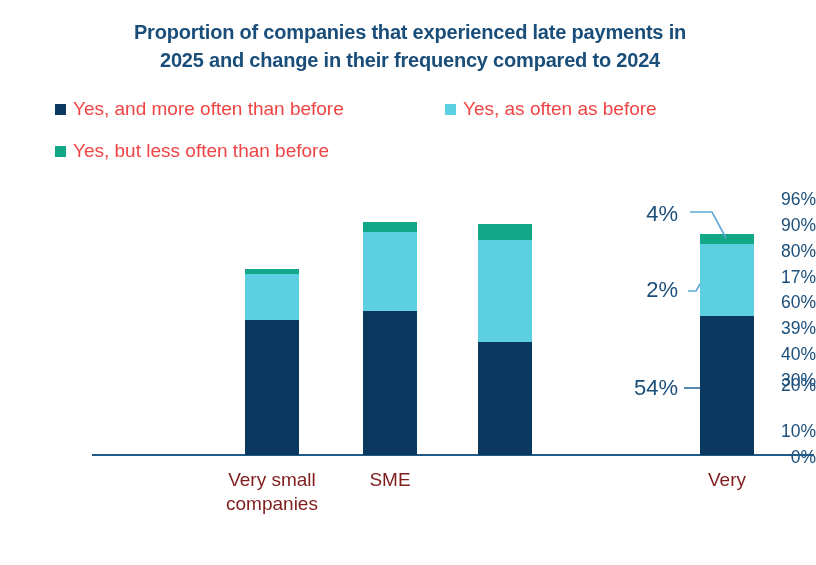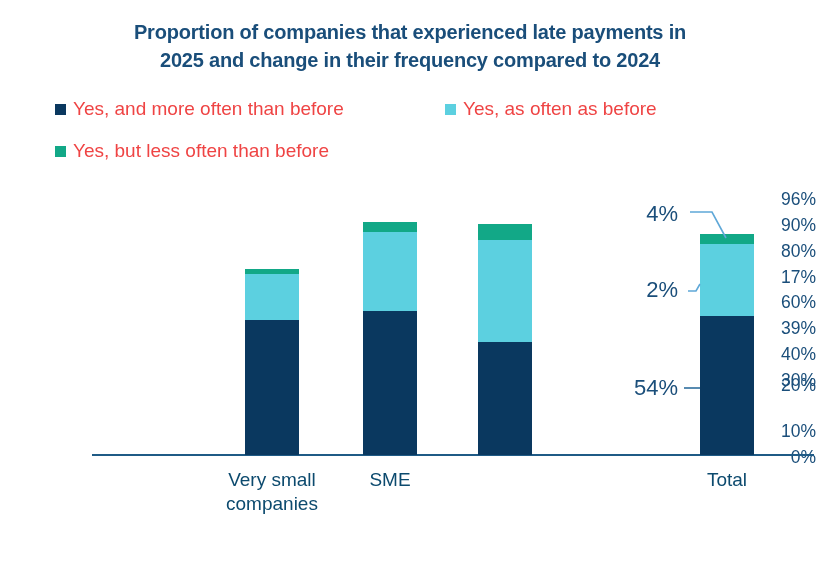--- a/index.html
+++ b/index.html
@@ -45,21 +45,21 @@
     font-size:17.5px;color:#1A4E7A;line-height:18px;
   }
   #axis-line{
     position:absolute;left:92px;top:454px;width:722px;height:2px;
     background:#1F5B86;
   }
   .bar{position:absolute;width:54px;}
   .seg{position:absolute;left:0;width:54px;}
   .cat-label{
     position:absolute;text-align:center;
-    font-size:19px;color:#0c4a6e;line-height:24px;
+    font-size:19px;color:#7f1d1d;line-height:24px;
   }
 
   
   .callout{
     position:absolute;text-align:right;
     font-size:22px;color:#1A4E7A;line-height:26px;
     white-space:nowrap;
   }
   #leaders{position:absolute;left:0;top:0;width:816px;height:565px;pointer-events:none;}
 </style>
@@ -136,21 +136,21 @@
       <div class="seg" style="background:#0A385F;top:82px;height:139px;"></div>
     </div>
 
     <div class="cat-label" style="left:196px;top:468px;width:152px;">
       <span>Very small companies</span>
     </div>
     <div class="cat-label" style="left:334px;top:468px;width:112px;">
       <span>SME</span>
     </div>
     <div class="cat-label" style="left:651px;top:468px;width:152px;">
-      <span>Total</span>
+      <span>Very</span>
     </div>
 
     <div class="callout" style="left:578px;top:201px;width:100px;">4%</div>
     <div class="callout" style="left:578px;top:277px;width:100px;">2%</div>
     <div class="callout" style="left:578px;top:375px;width:100px;">54%</div>
 
     <svg id="leaders" viewBox="0 0 816 565">
       <polyline points="690,212 712,212 726,238" fill="none" stroke="#5FA8D8" stroke-width="1.6"></polyline>
       <polyline points="688,291 696,291 700,284" fill="none" stroke="#5FA8D8" stroke-width="1.6"></polyline>
       <line x1="684" y1="388" x2="700" y2="388" stroke="#2E6E9E" stroke-width="1.6"></line>

